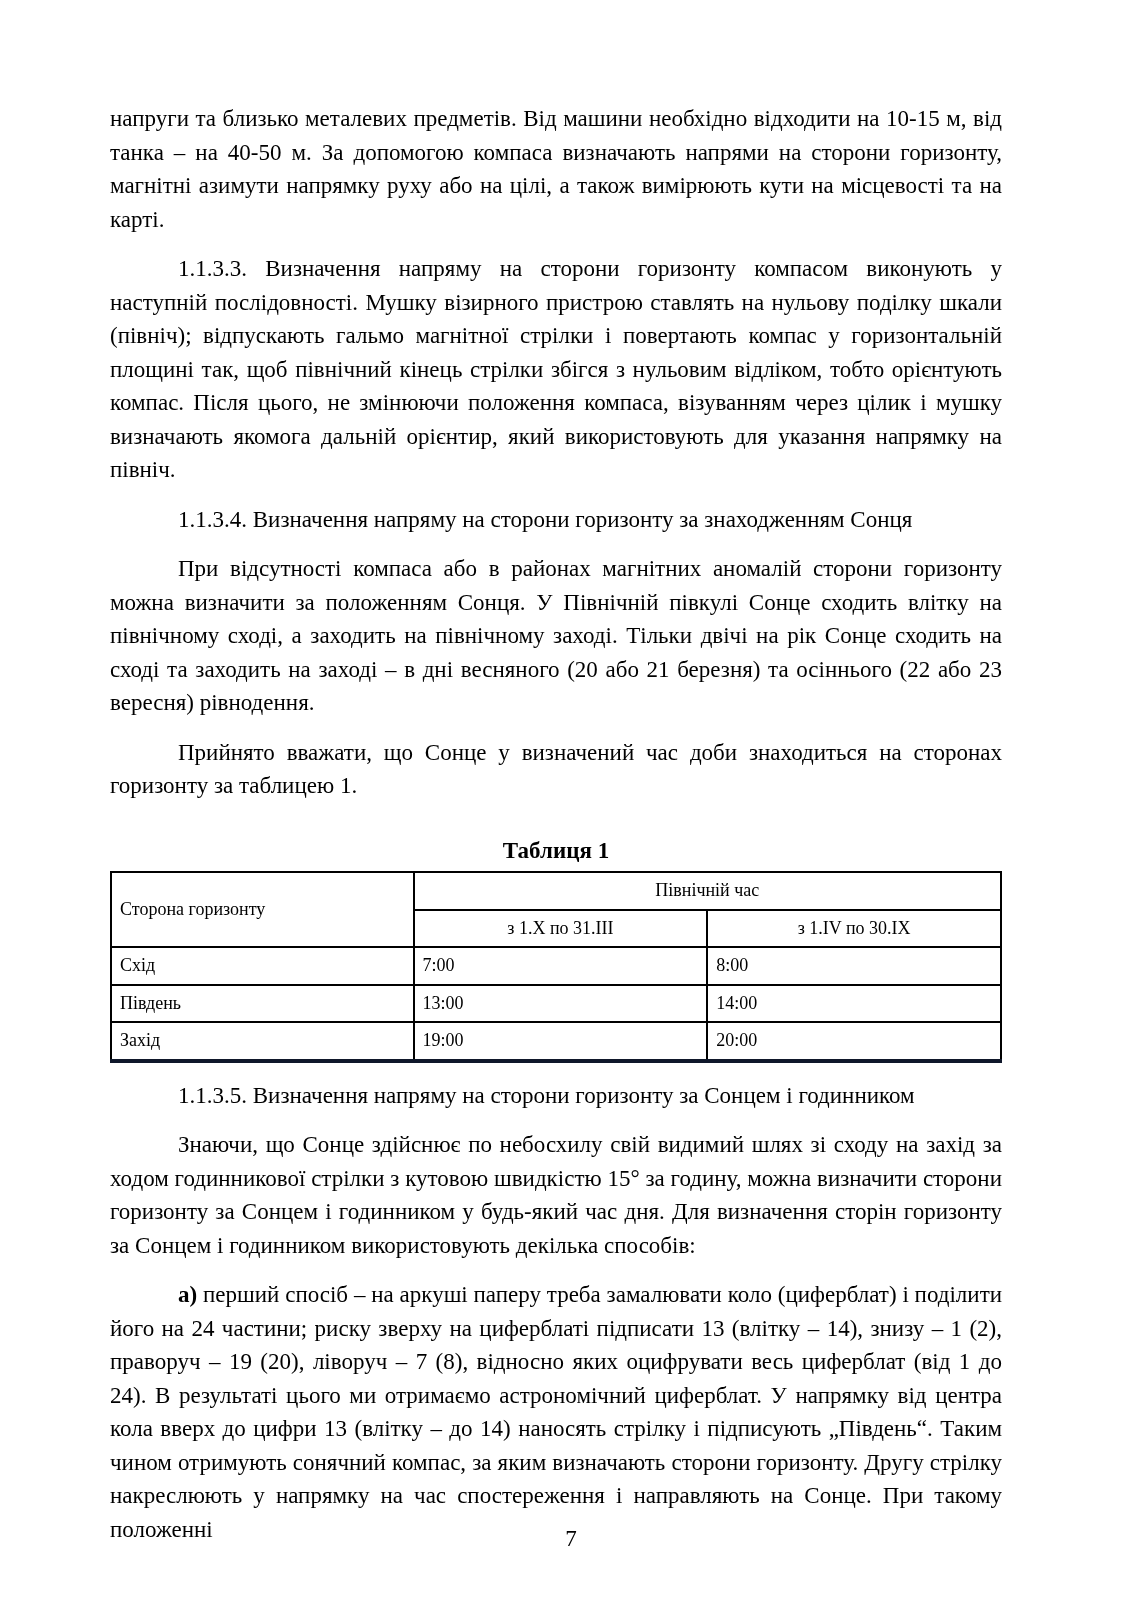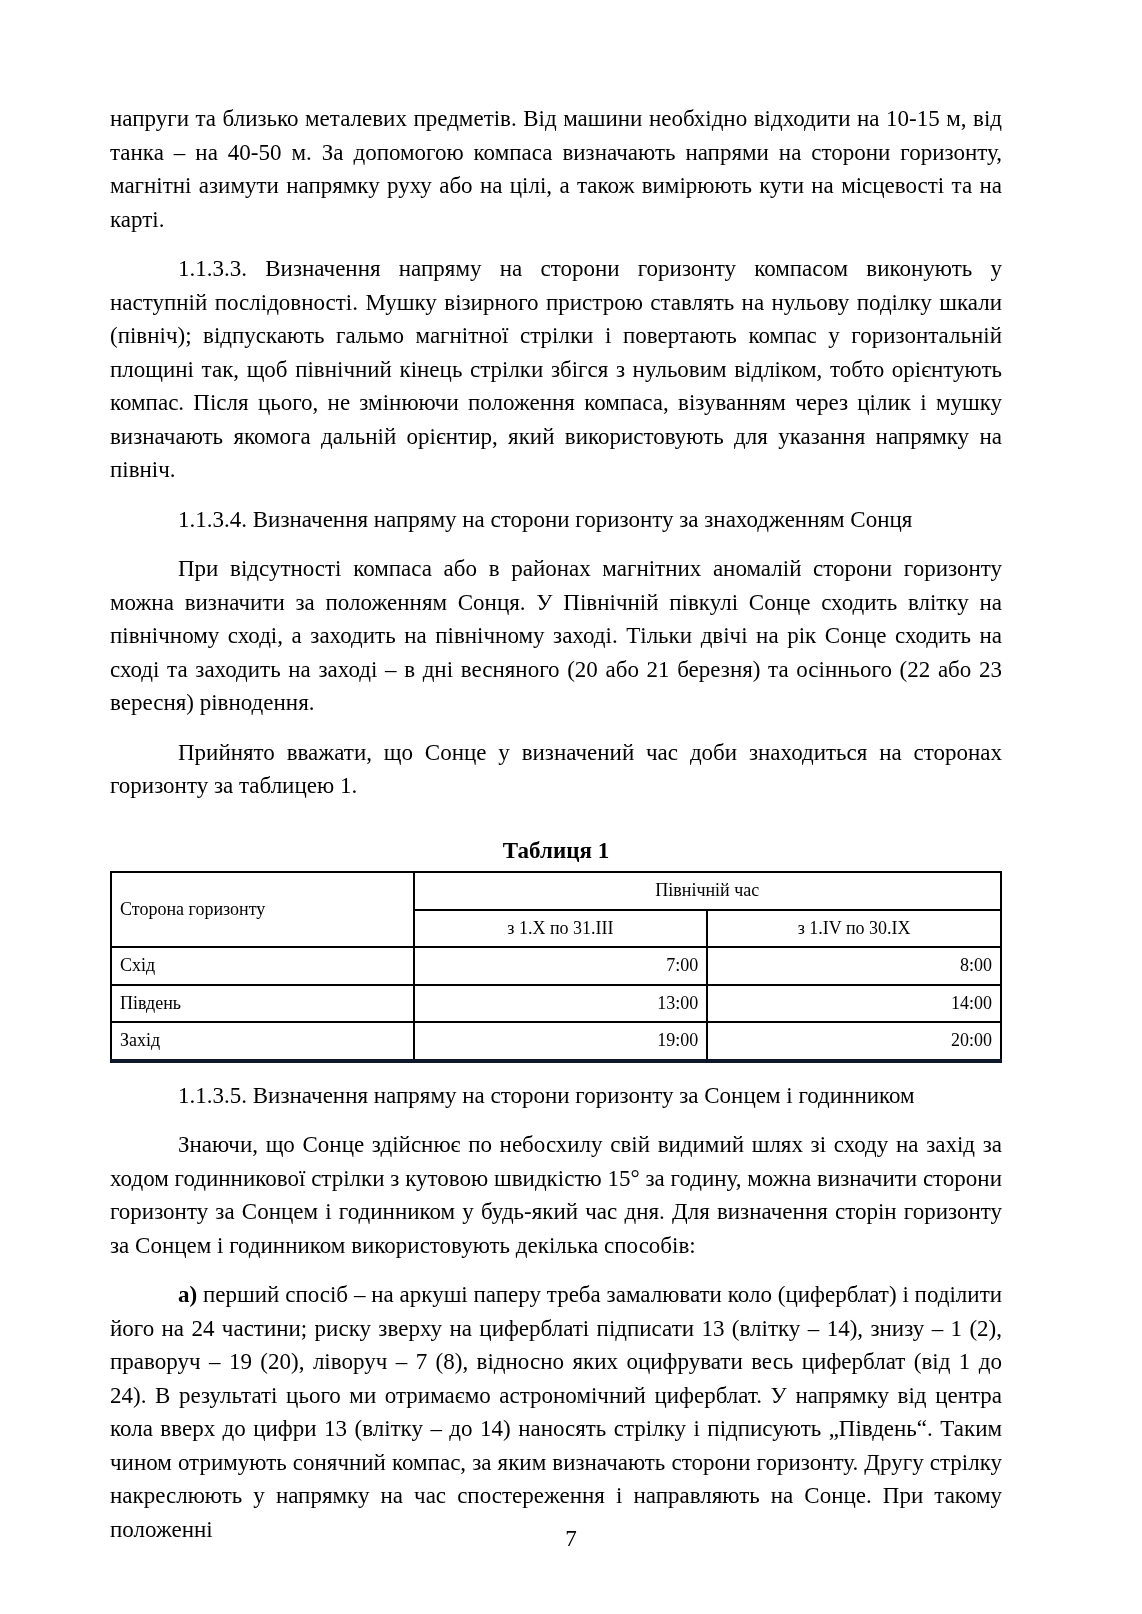--- a/index.html
+++ b/index.html
@@ -57,21 +57,21 @@
   }
   td.subheader { text-align: center; }
   td.body-side {
     text-align: left;
     padding-left: 62px;
     border-top: 0;
     border-bottom: 0;
     border-radius: 9px;
   }
   td.body-time {
-    text-align: right;
+    text-align: left;
     border-top: 0;
     border-bottom: 0;
   }
   tr.body-first td { border-top: 2px solid #000; }
   tr.body-last td { border-bottom: 4px solid #0f172a; }
   .page-number {
     position: absolute;
     top: 1522px;
     left: 0;
     width: 100%;

